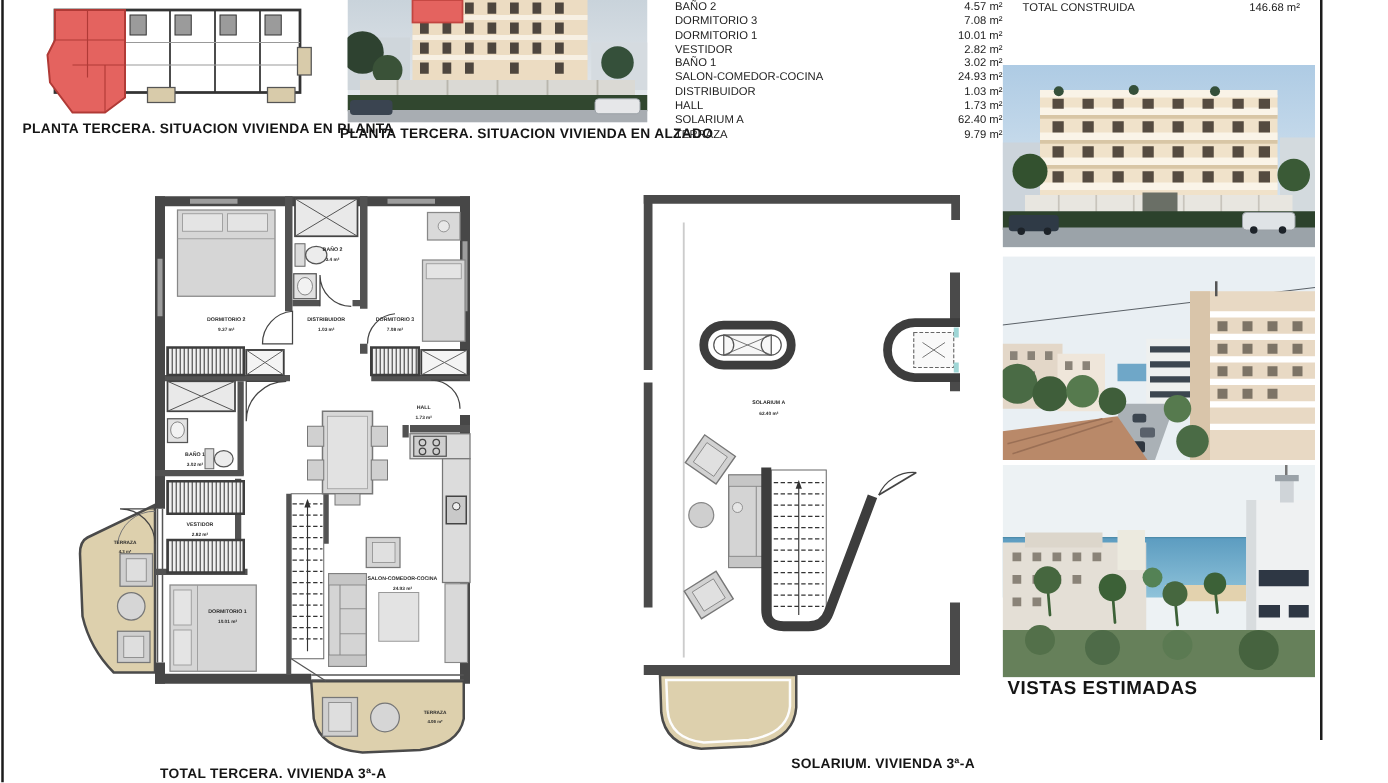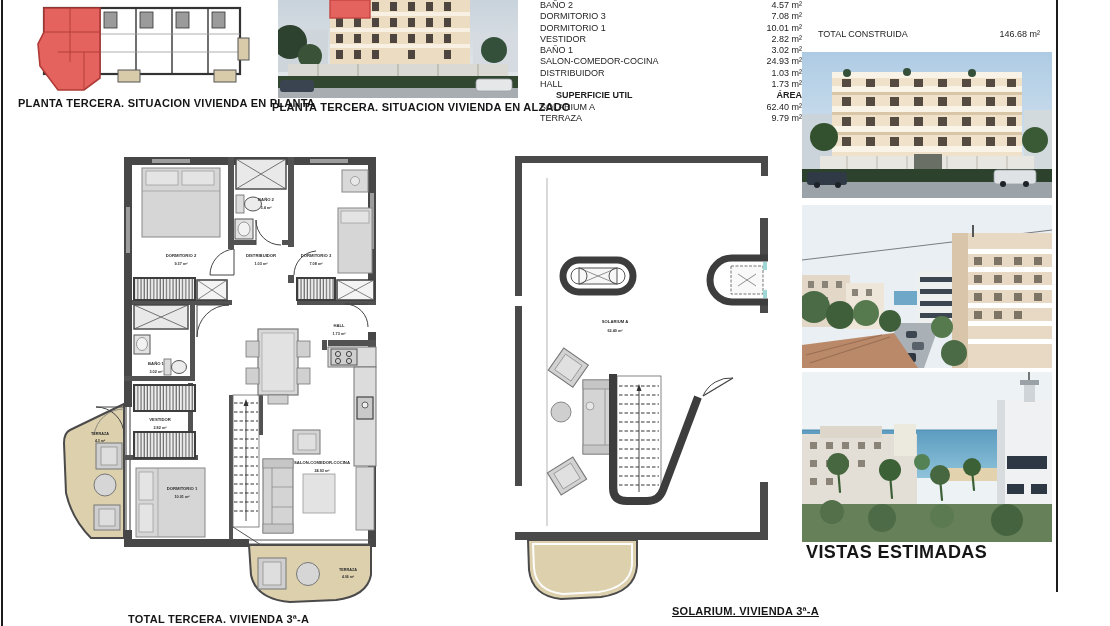--- a/index.html
+++ b/index.html
@@ -11,21 +11,21 @@
   .caption.center{text-align:center;}
   
   .atable{position:absolute;left:540px;top:0;width:262px;}
   .arow{display:flex;justify-content:space-between;align-items:baseline;
         height:11.3px;font-size:9px;line-height:11.3px;color:#1d1d1d;}
   .arow .lab{white-space:nowrap;}
   .arow .val{white-space:nowrap;}
   .arow.hdr{font-weight:700;}
   .arow.hdr .lab{padding-left:16px;}
   .totalrow{position:absolute;left:818px;top:0;width:222px;display:flex;
-            justify-content:space-between;font-size:9px;line-height:13px;color:#1d1d1d;margin-top:28px;}
+            justify-content:space-between;font-size:9px;line-height:13px;color:#1d1d1d;}
   
   .photo{position:absolute;left:802px;width:250px;overflow:hidden;}
   svg{display:block;}
   .planlabel{font-family:"Liberation Sans",sans-serif;fill:#2b2b2b;font-weight:700;}
 </style>
 </head>
 <body>
 
 <div class="vline" style="left:1px;top:0;height:626px;"></div>
 <div class="vline" style="left:1056px;top:0;height:592px;"></div>
@@ -149,24 +149,20 @@
       <span class="val">24.93 m²</span>
     </div>
   <div class="arow">
       <span class="lab">DISTRIBUIDOR</span>
       <span class="val">1.03 m²</span>
     </div>
   <div class="arow">
       <span class="lab">HALL</span>
       <span class="val">1.73 m²</span>
     </div>
-  <div class="arow hdr">
-      <span class="lab">SUPERFICIE UTIL</span>
-      <span class="val">ÁREA</span>
-    </div>
   <div class="arow">
       <span class="lab">SOLARIUM A</span>
       <span class="val">62.40 m²</span>
     </div>
   <div class="arow">
       <span class="lab">TERRAZA</span>
       <span class="val">9.79 m²</span>
     </div>
 </div>
 <div class="totalrow">
@@ -440,21 +436,21 @@
     <rect x="112" y="228" width="44" height="122" fill="#fff" stroke="#666" stroke-width="0.8"></rect>
     <path d="M114,238h40 M114,247h40 M114,256h40 M114,265h40 M114,274h40 M114,283h40 M114,292h40 M114,301h40 M114,310h40 M114,319h40 M114,328h40 M114,337h40" stroke="#333" stroke-width="1" stroke-dasharray="3.5,2"></path>
     <line x1="134" y1="344" x2="134" y2="240" stroke="#333" stroke-width="0.9"></line>
     <polygon points="134,236 131.5,243 136.5,243" fill="#333"></polygon>
     <path d="M108,226 L108,340 Q108,353 122,353 L142,353 Q154,353 158,342 L193,249" fill="none" stroke="#3d3d3d" stroke-width="8"></path>
     <path d="M198,248 A30,30 0 0 1 228,230" fill="none" stroke="#444" stroke-width="1"></path>
     <line x1="198" y1="248" x2="228" y2="230" stroke="#444" stroke-width="1.4"></line>
   </g>
 </svg>
 </div>
-<div class="caption" style="left:672px;top:605px;text-decoration:underline;">SOLARIUM. VIVIENDA 3ª-A</div>
+<div class="caption" style="left:633px;top:605px;">SOLARIUM. VIVIENDA 3ª-A</div>
 
 <div class="photo" style="top:52px;height:146px;">
 <svg width="250" height="146" viewBox="0 0 250 146">
   <defs>
     <linearGradient id="sky1" x1="0" y1="0" x2="0" y2="1">
       <stop offset="0" stop-color="#aecbe4"></stop>
           <stop offset="1" stop-color="#e3ecf3"></stop>
     </linearGradient>
   </defs>
   <rect width="250" height="146" fill="url(#sky1)"></rect>
@@ -656,13 +652,13 @@
     <circle cx="120" cy="90" r="8" fill="#548255"></circle>
   </g>
   <rect x="0" y="132" width="250" height="38" fill="#66805a"></rect>
   <circle cx="30" cy="140" r="12" fill="#53704a"></circle>
       <circle cx="80" cy="146" r="14" fill="#4e6b48"></circle>
   <circle cx="140" cy="144" r="12" fill="#5b7a52"></circle>
       <circle cx="205" cy="148" r="16" fill="#46633f"></circle>
 </svg>
 </div>
 
-<div class="caption" style="left:806px;top:542px;font-size:18px;letter-spacing:.4px;">VISTAS ESTIMADAS</div>
+<div class="caption" style="left:806px;top:542px;font-size:15px;letter-spacing:.4px;">VISTAS ESTIMADAS</div>
 
 </body></html>

